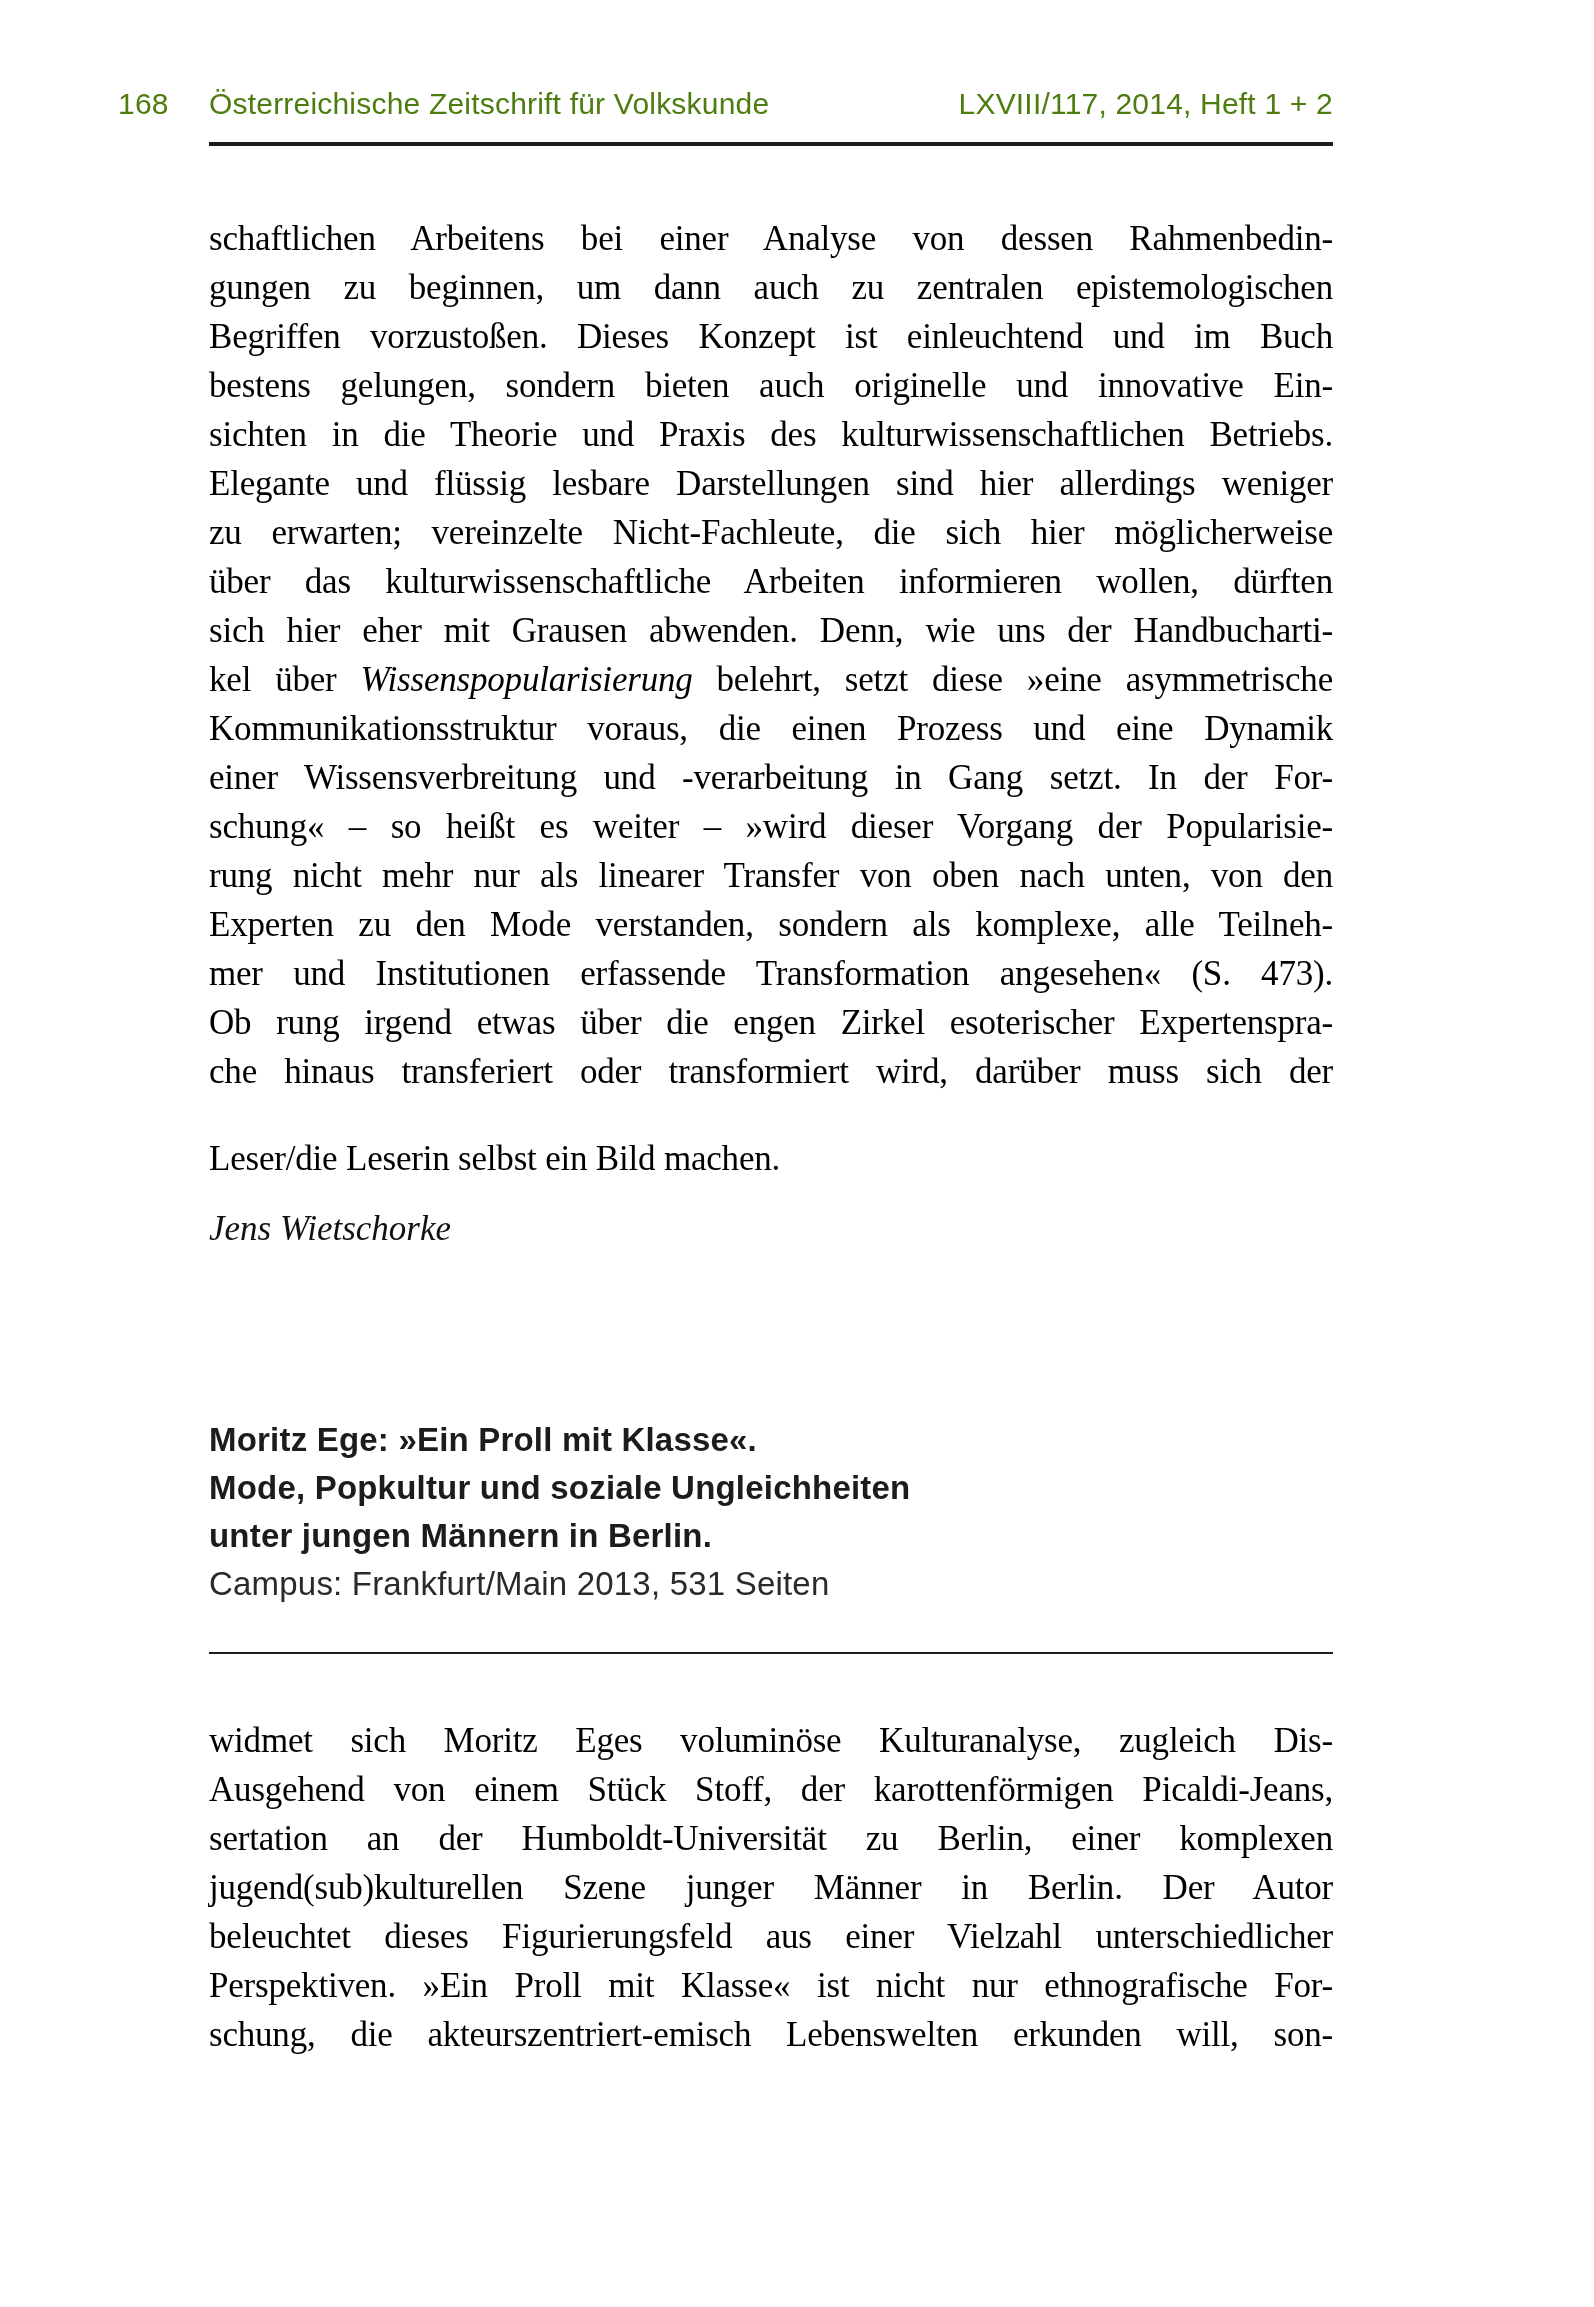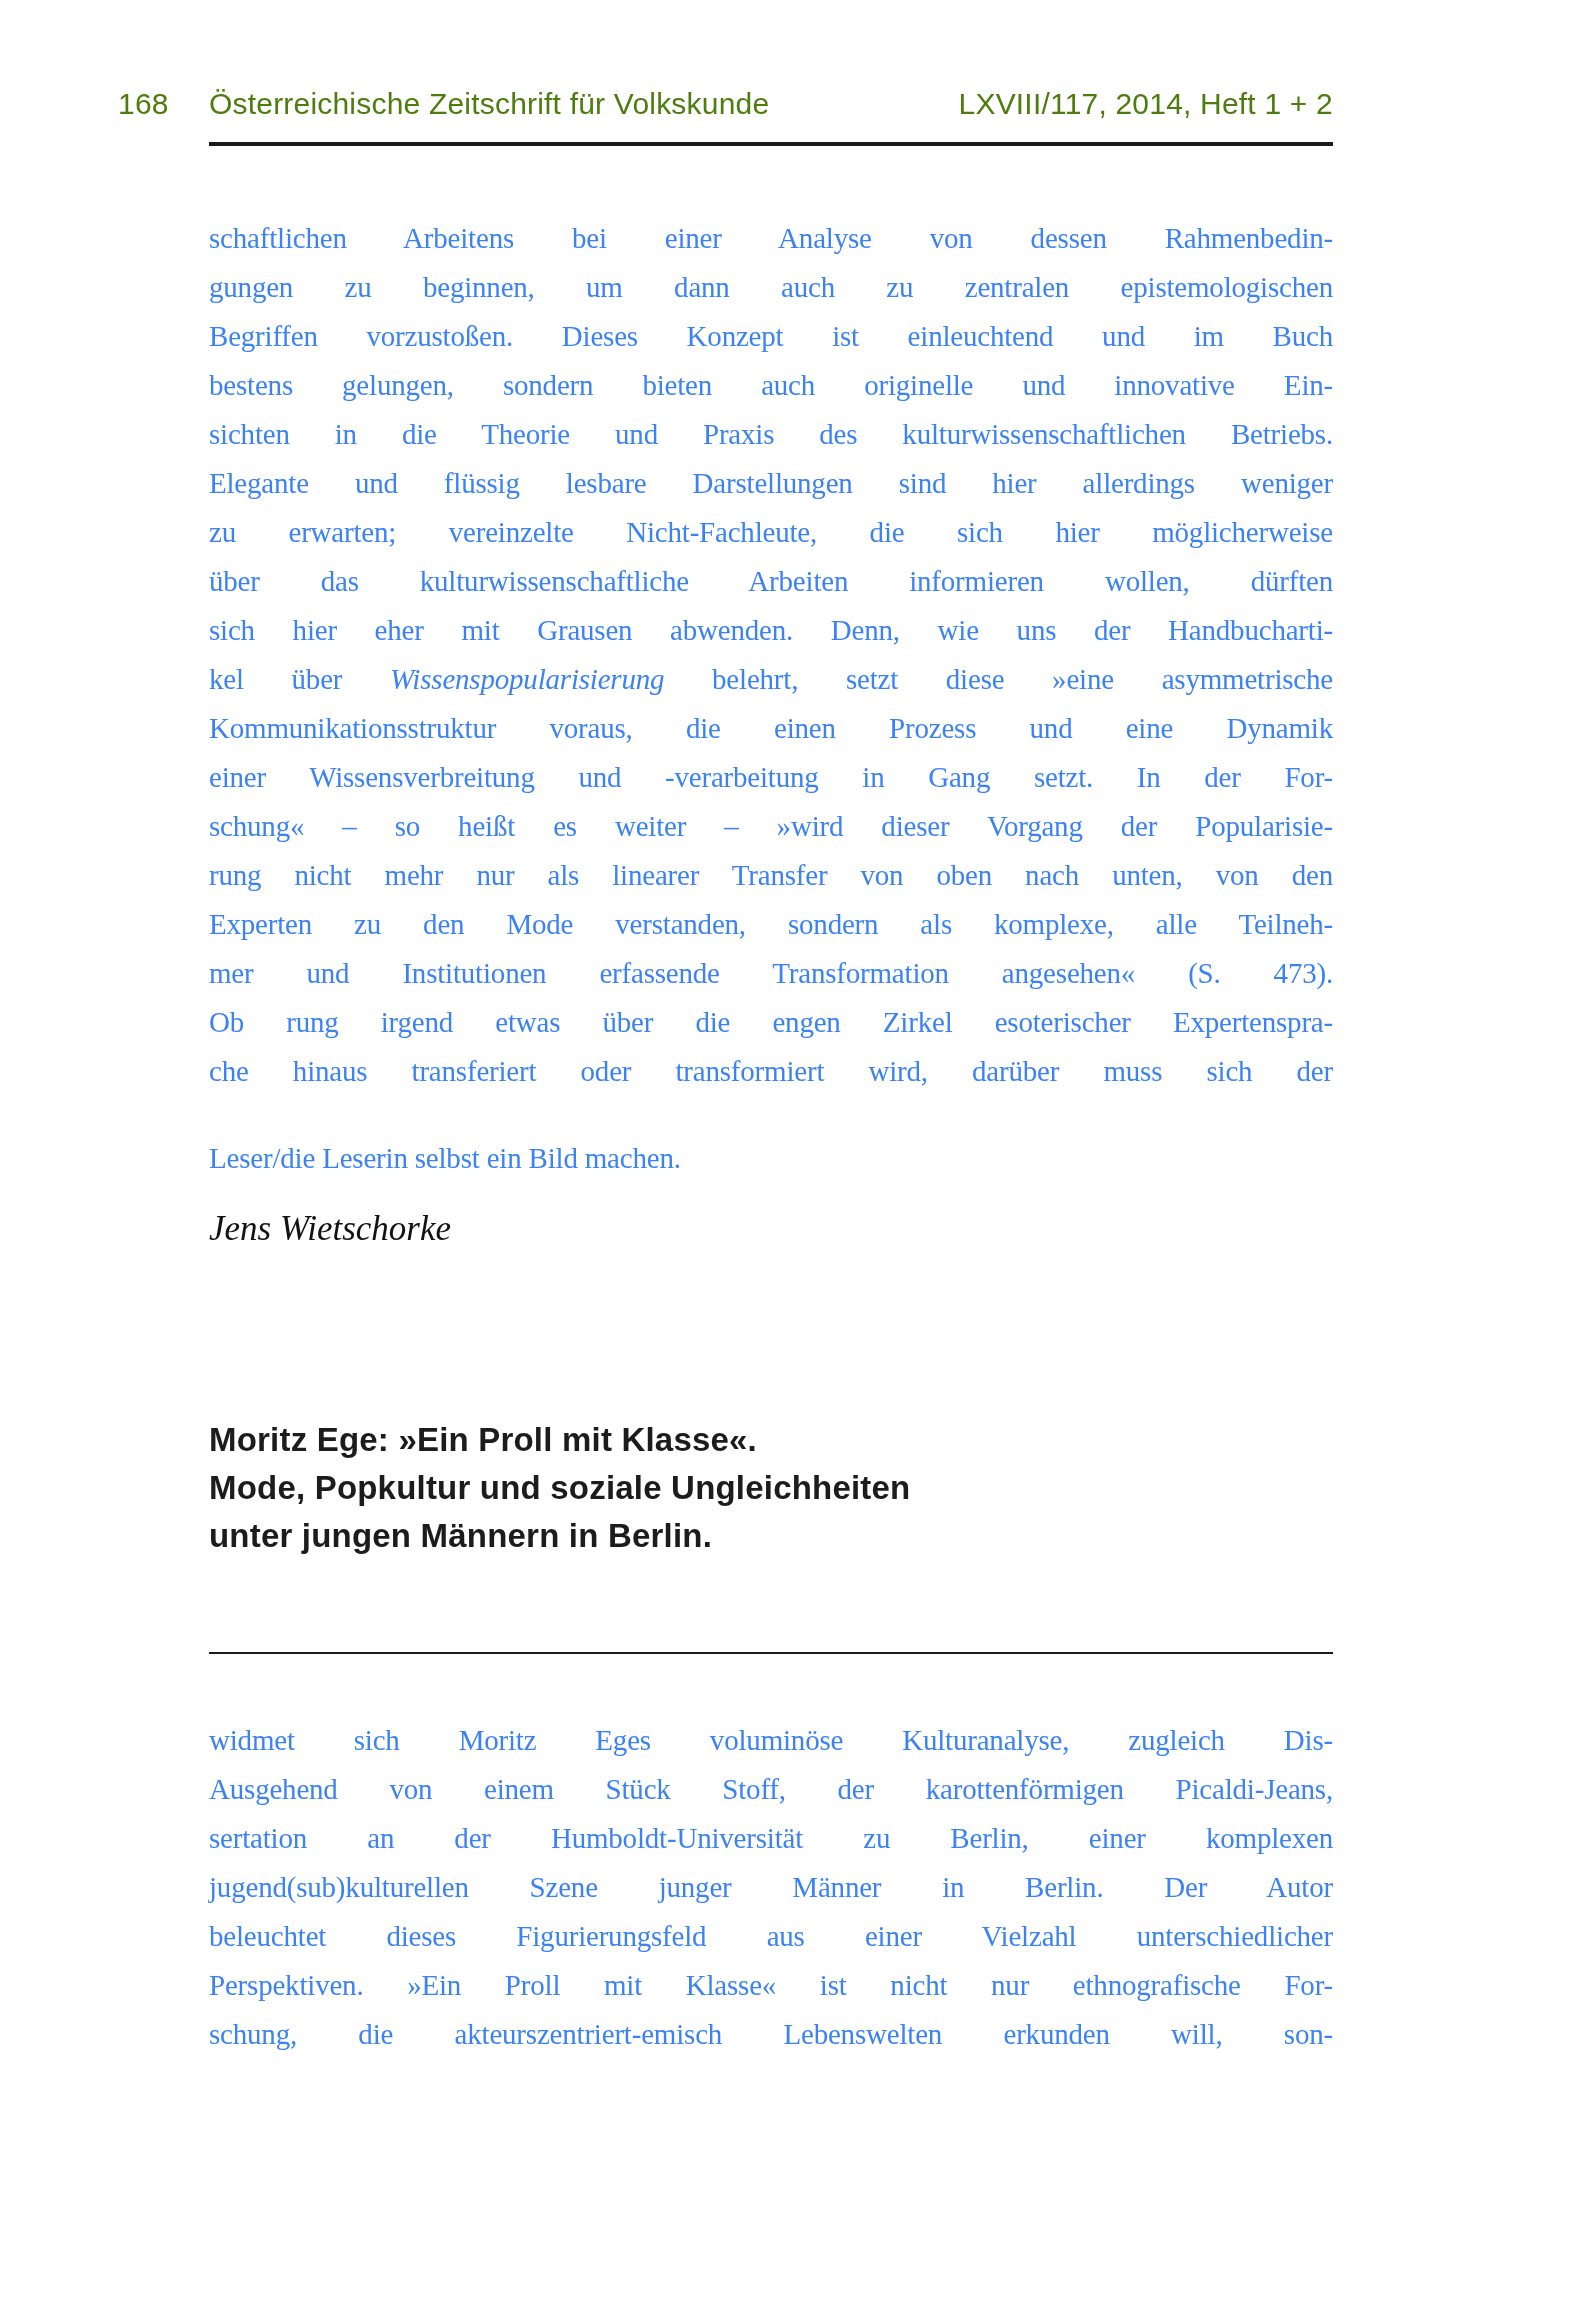--- a/index.html
+++ b/index.html
@@ -43,24 +43,24 @@
     width: 1124px;
     background: #1b1b1b;
   }
   .rule-top { top: 142px; height: 4px; }
   .rule-mid { top: 1652px; height: 2.4px; }
   
   .para {
     position: absolute;
     left: 209px;
     width: 1124px;
-    font-size: 29px;
+    font-size: 35px;
     line-height: 49px;
     letter-spacing: -0.2px;
-    color: #3b82f6;
+    color: #000000;
   }
   .para .line {
     text-align: justify;
     text-align-last: justify;
   }
   .para.para-end .line:last-child {
     text-align-last: left;
     margin-top: 38px;
   }
   .para .line .it { font-style: italic; }
@@ -130,20 +130,21 @@
     <div class="author">Jens Wietschorke</div>
   </section>
 
   <section>
     <div class="book-heading">
       <div class="title-lines">
           <div class="line"><span>Moritz Ege: »Ein Proll mit Klasse«.</span></div>
           <div class="line"><span>Mode, Popkultur und soziale Ungleichheiten</span></div>
           <div class="line"><span>unter jungen Männern in Berlin.</span></div>
         </div>
+      <div class="publisher">Campus: Frankfurt/Main 2013, 531 Seiten</div>
     </div>
     <div class="rule rule-mid"></div>
     <div class="para para-next justify-all">
         <div class="line"><span>widmet sich Moritz Eges voluminöse Kulturanalyse, zugleich Dis-</span></div>
         <div class="line"><span>Ausgehend von einem Stück Stoff, der karottenförmigen Picaldi-Jeans,</span></div>
         <div class="line"><span>sertation an der Humboldt-Universität zu Berlin, einer komplexen</span></div>
         <div class="line"><span>jugend(sub)kulturellen Szene junger Männer in Berlin. Der Autor</span></div>
         <div class="line"><span>beleuchtet dieses Figurierungsfeld aus einer Vielzahl unterschiedlicher</span></div>
         <div class="line"><span>Perspektiven. »Ein Proll mit Klasse« ist nicht nur ethnografische For-</span></div>
         <div class="line"><span>schung, die akteurszentriert-emisch Lebenswelten erkunden will, son-</span></div>

